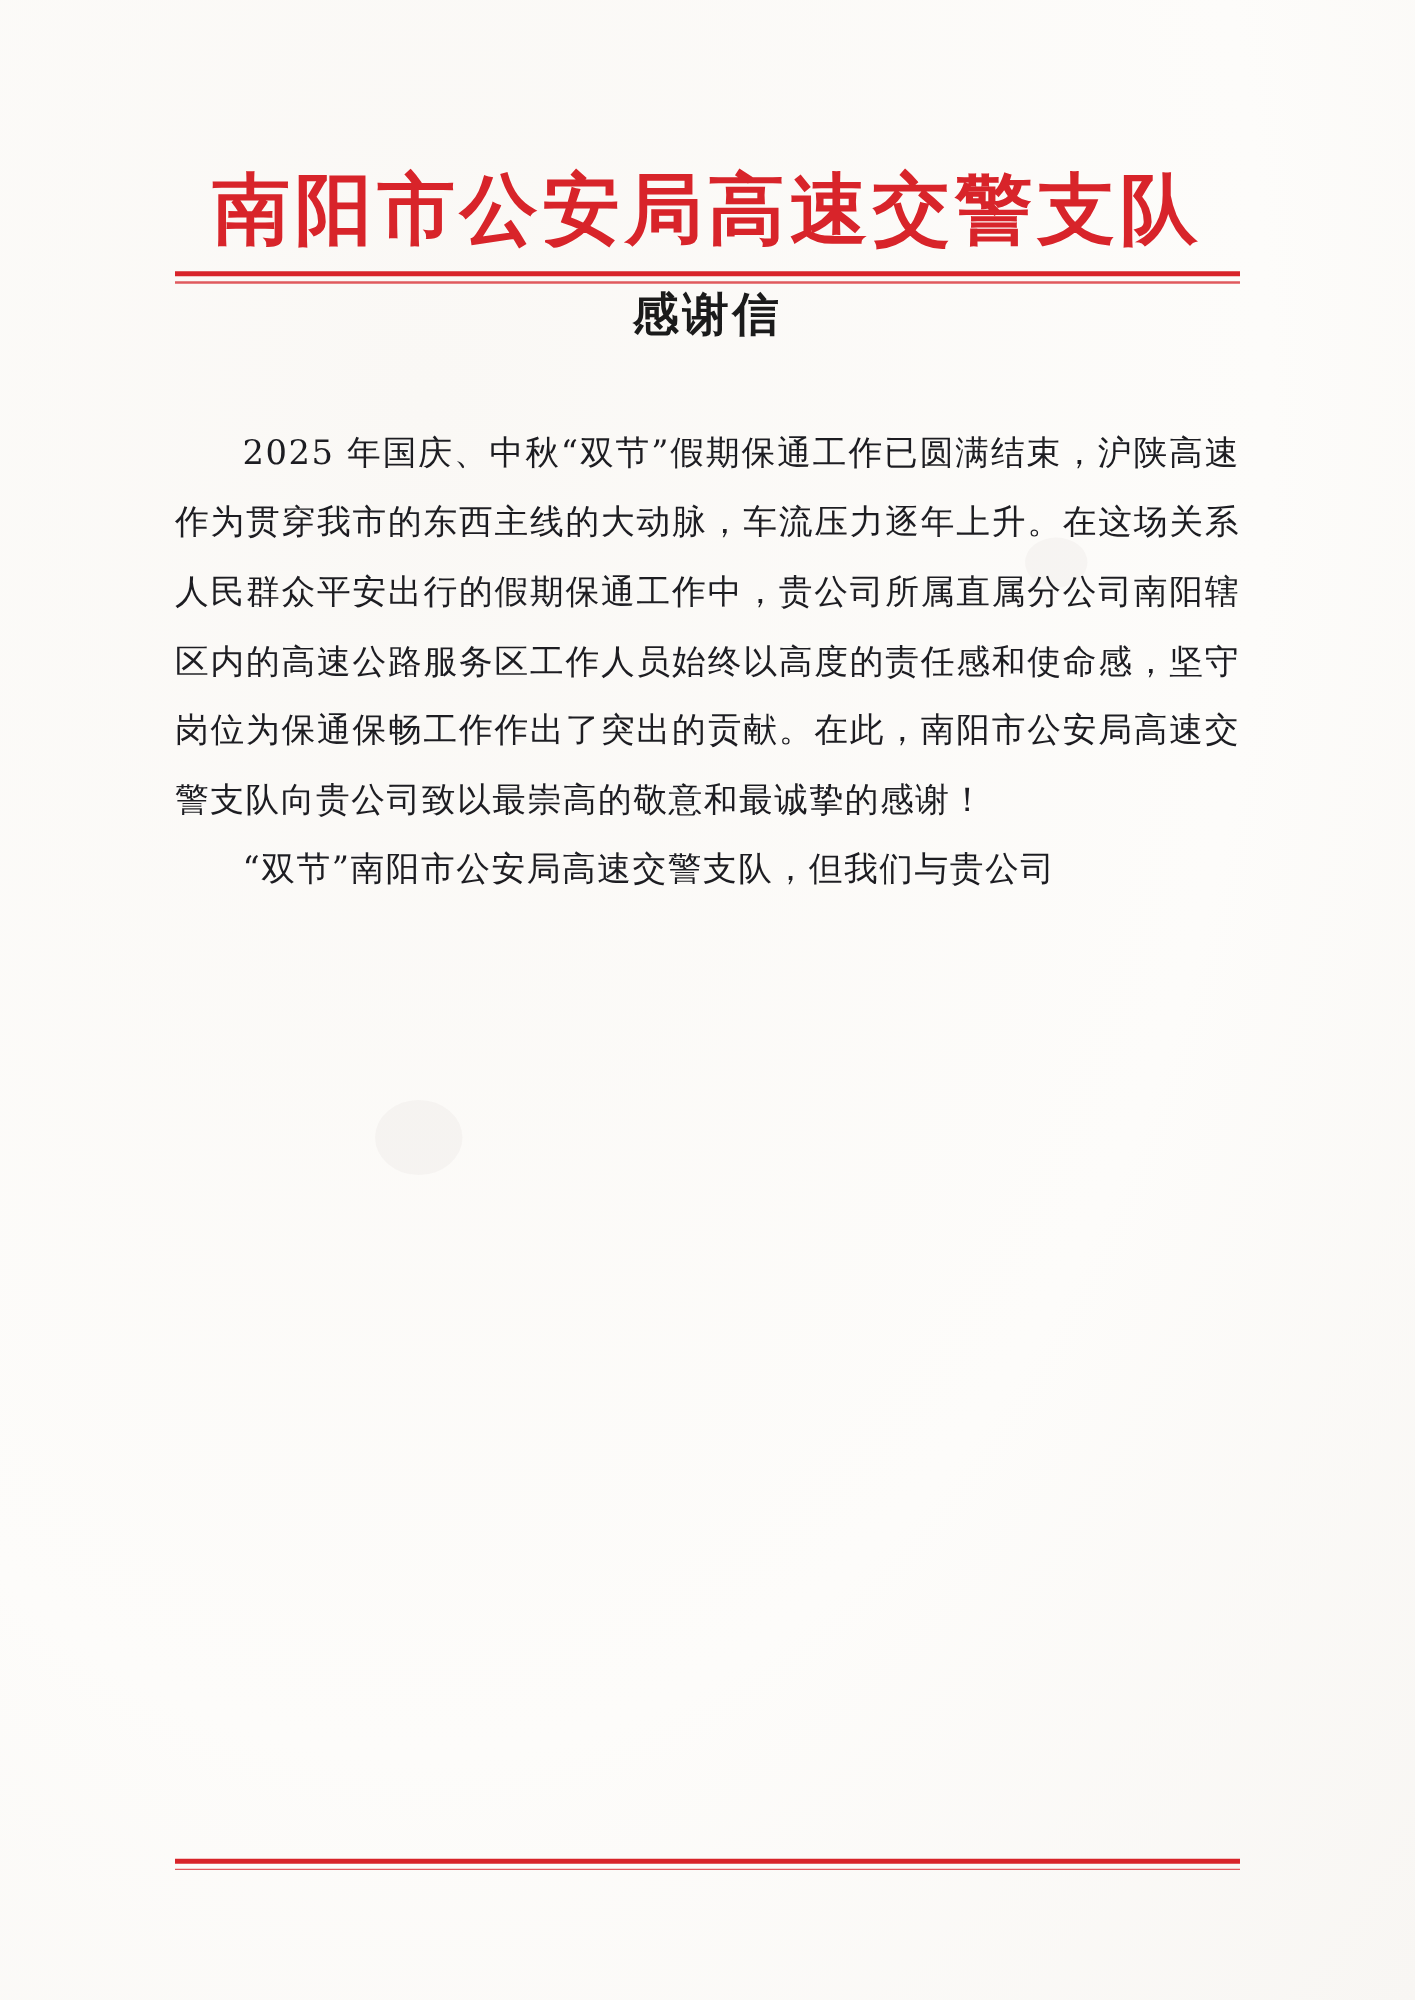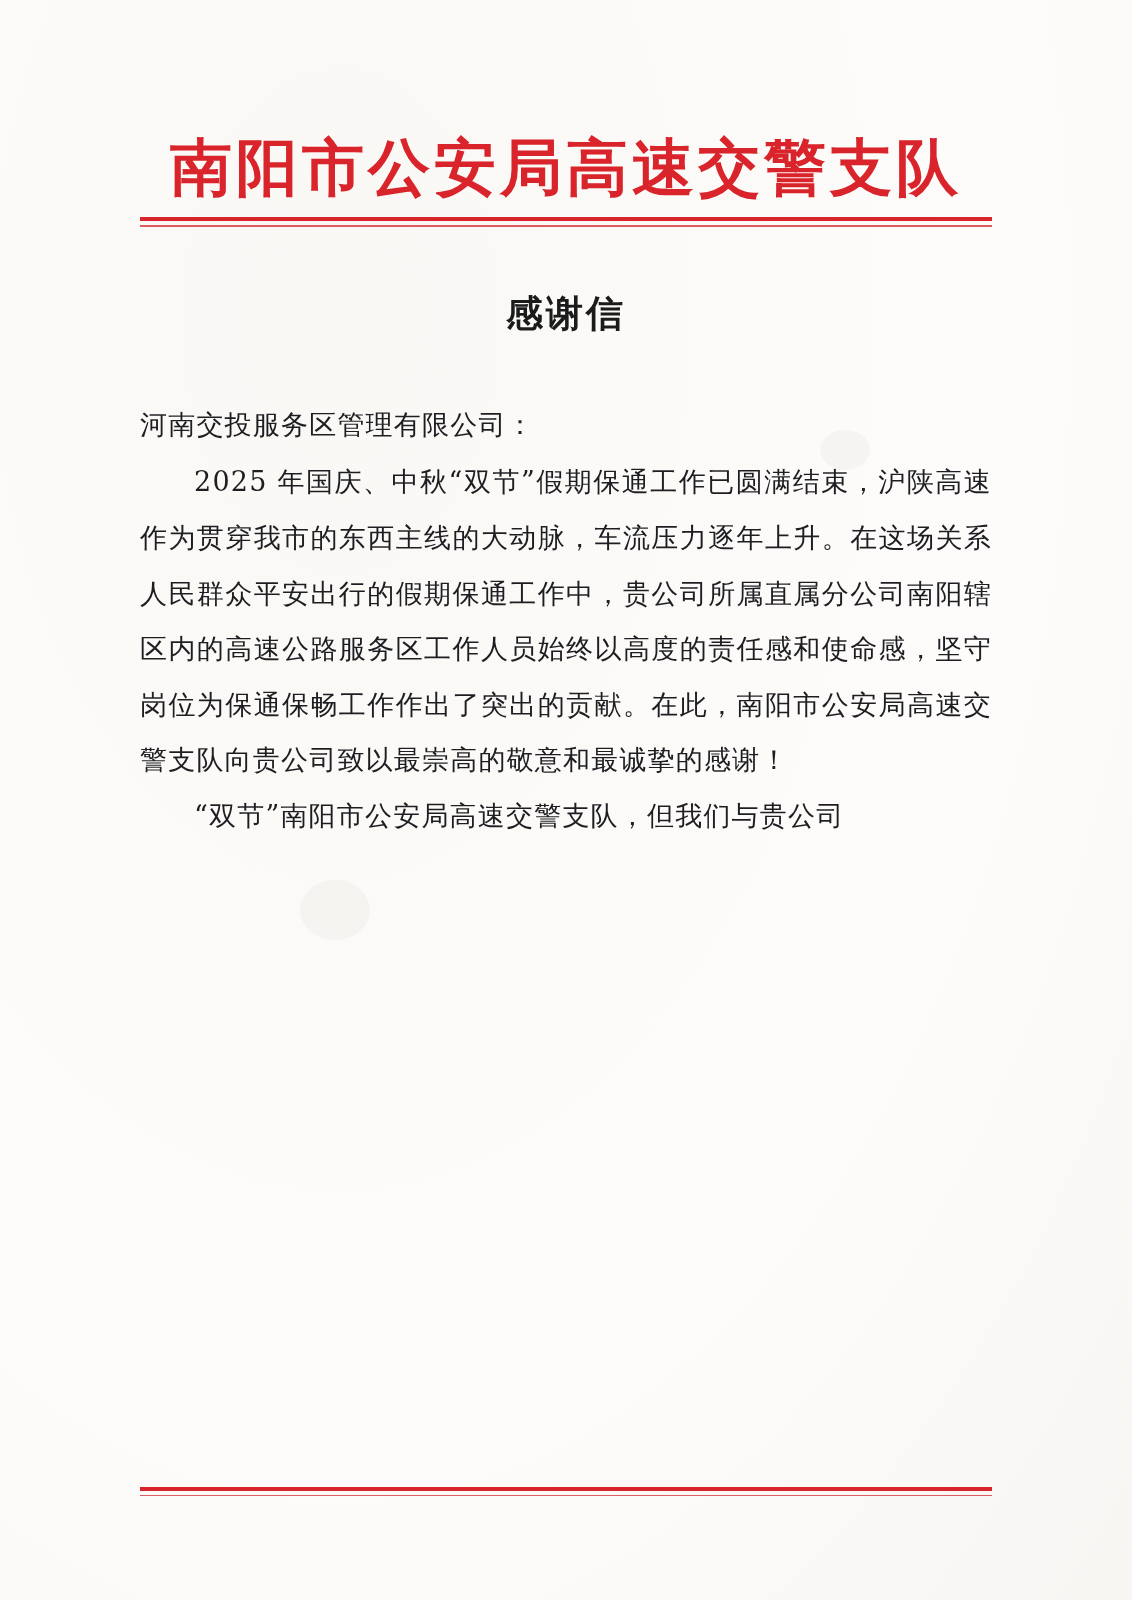--- a/index.html
+++ b/index.html
@@ -61,21 +61,20 @@
     width: 100%;
     margin-top: 4px;
   }
   .doc-title {
     text-align: center;
     font-family: "DejaVu Serif", "Liberation Serif", serif;
     font-weight: bold;
     font-size: 37px;
     letter-spacing: 3px;
     color: #1b1b1b;
-    margin-top: 62px;
   }
   .body-text {
     margin-top: 58px;
     font-size: 27px;
     line-height: 2.06;
     color: #1d1d22;
     letter-spacing: 1.2px;
     font-family: "DejaVu Serif", "Liberation Serif", serif;
     text-align: justify;
     text-justify: inter-ideograph;
@@ -123,21 +122,20 @@
       <div class="letterhead-title">南阳市公安局高速交警支队</div>
       <div class="rule-group">
         <div class="rule-thick"></div>
         <div class="rule-thin"></div>
       </div>
     </div>
 
     <div class="doc-title">感谢信</div>
 
     <div class="body-text">
-      <div class="salutation">河南交投服务区管理有限公司：</div>
       <div class="para">2025 年国庆、中秋“双节”假期保通工作已圆满结束，沪陕高速作为贯穿我市的东西主线的大动脉，车流压力逐年上升。在这场关系人民群众平安出行的假期保通工作中，贵公司所属直属分公司南阳辖区内的高速公路服务区工作人员始终以高度的责任感和使命感，坚守岗位为保通保畅工作作出了突出的贡献。在此，南阳市公安局高速交警支队向贵公司致以最崇高的敬意和最诚挚的感谢！</div>
       <div class="para">“双节”南阳市公安局高速交警支队，但我们与贵公司</div>
     </div>
 
   </div>
 
   <div class="footer-rules">
     <div class="rule-thick"></div>
     <div class="rule-thin"></div>
   </div>

